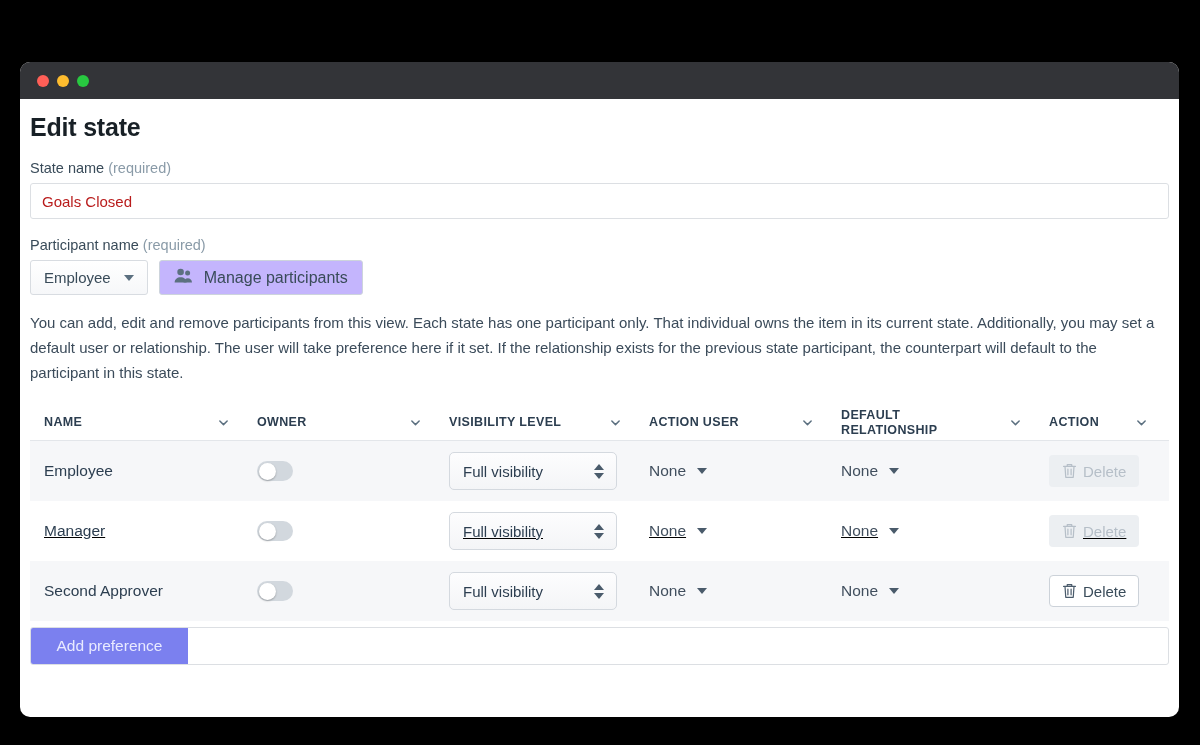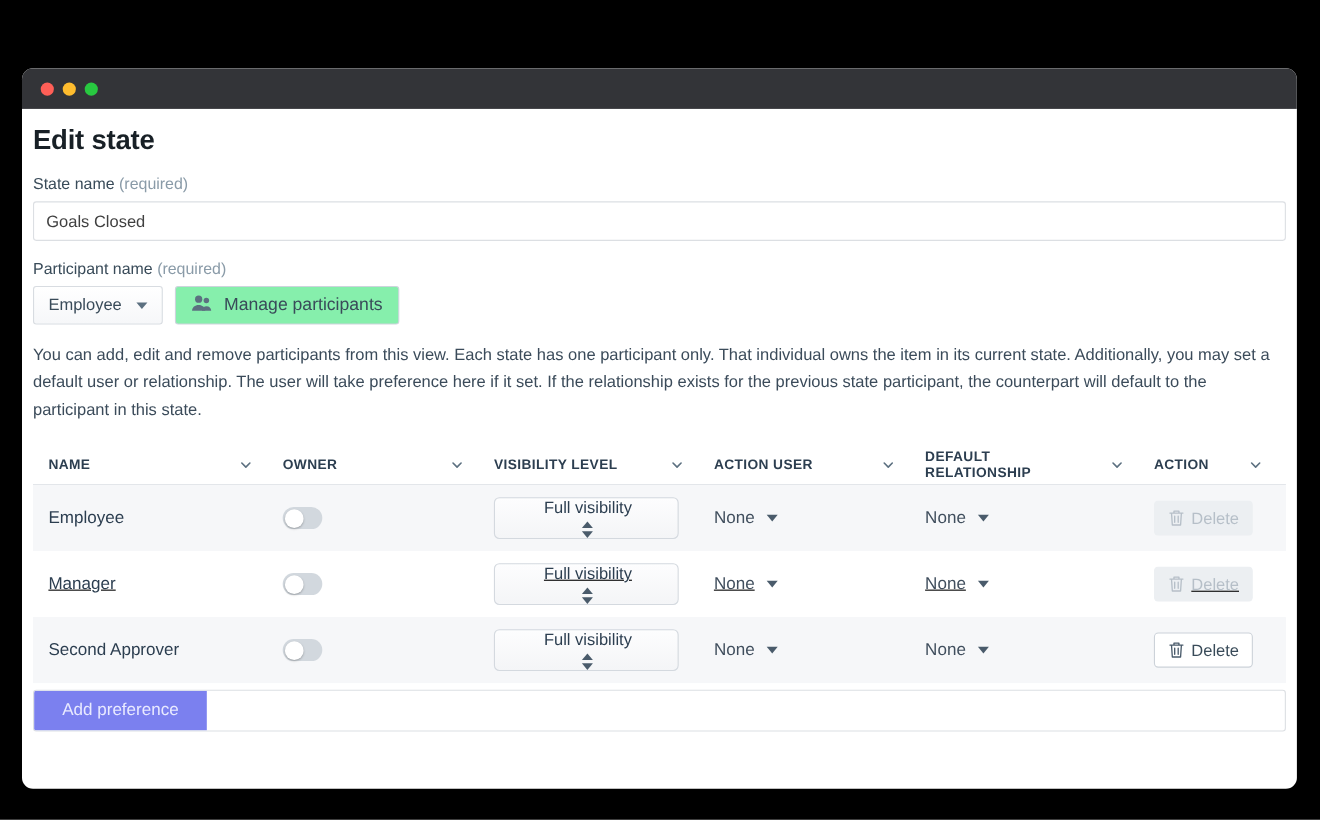--- a/index.html
+++ b/index.html
@@ -53,21 +53,21 @@
   }
   .field-label .req { color: #8a9ba8; }
 
   #state-name-input {
     display: block;
     width: 100%;
     height: 36px;
     padding: 0 11px;
     font-size: 15px;
     font-family: "Liberation Sans", sans-serif;
-    color: #404040;
+    color: #b91c1c;
     border: 1px solid #dcdfe3;
     border-radius: 3px;
     background: #fff;
     outline: none;
   }
 
   
   #participant-row {
     display: flex;
     align-items: center;
@@ -89,21 +89,21 @@
     font-family: "Liberation Sans", sans-serif;
   }
   .btn-grey {
     height: 35px;
     display: inline-flex;
     align-items: center;
     gap: 11px;
     padding: 0 14px;
     font-size: 16px;
     color: #394b59;
-    background: #86efac;
+    background: #c4b5fd;
     border: 1px solid #cdd4dc;
     border-radius: 3px;
     cursor: pointer;
     font-family: "Liberation Sans", sans-serif;
   }
   .caret-down {
     width: 0; height: 0;
     border-left: 5px solid transparent;
     border-right: 5px solid transparent;
     border-top: 6px solid #5c7080;
@@ -191,21 +191,20 @@
     width: 168px; height: 38px;
     display: flex; align-items: center;
     justify-content: space-between;
     padding: 0 10px 0 13px;
     background: linear-gradient(to bottom,#fdfdfe,#f4f5f7);
     border: 1px solid #d4d9df;
     border-radius: 5px;
     font-size: 15px;
     color: #2c3e50;
     cursor: pointer;
-    flex-direction: column;
   }
   .updown { display: flex; flex-direction: column; gap: 3px; align-items: center; margin-right: 2px; }
   .updown .up {
     width: 0; height: 0;
     border-left: 5px solid transparent;
     border-right: 5px solid transparent;
     border-bottom: 6px solid #4a5b6b;
   }
   .updown .dn {
     width: 0; height: 0;

